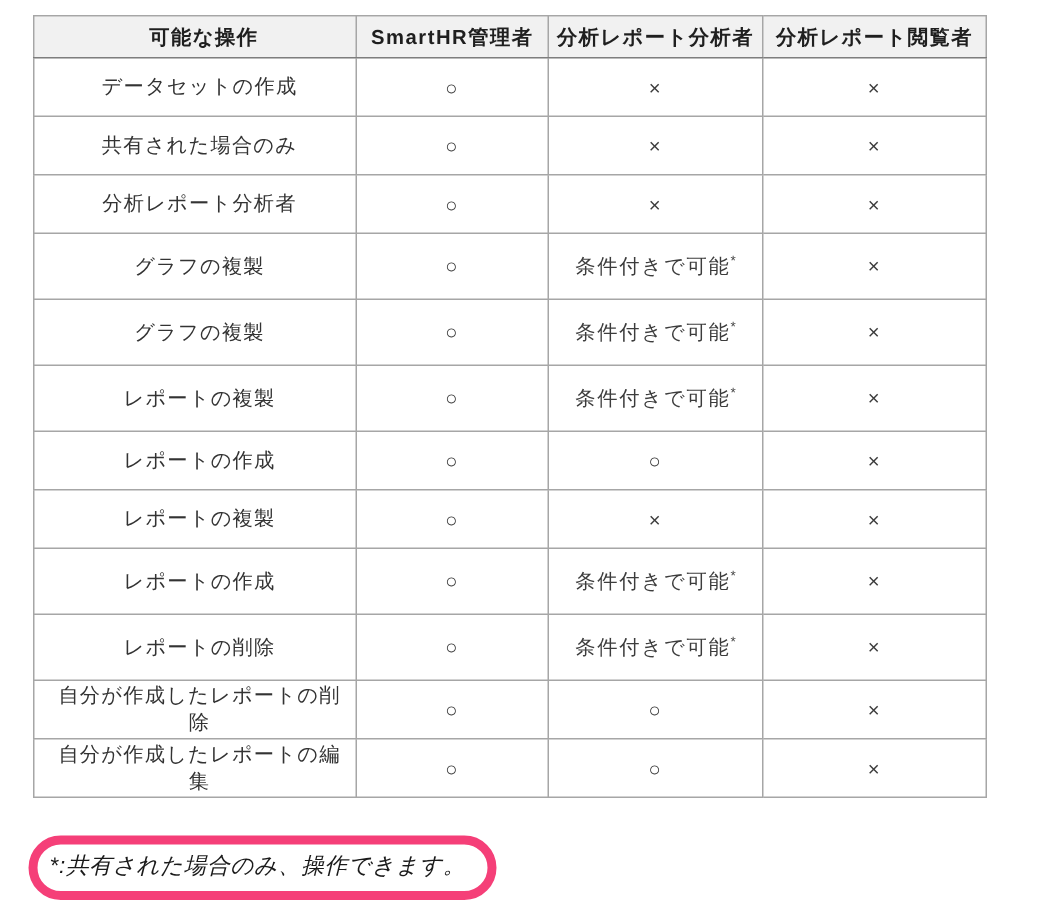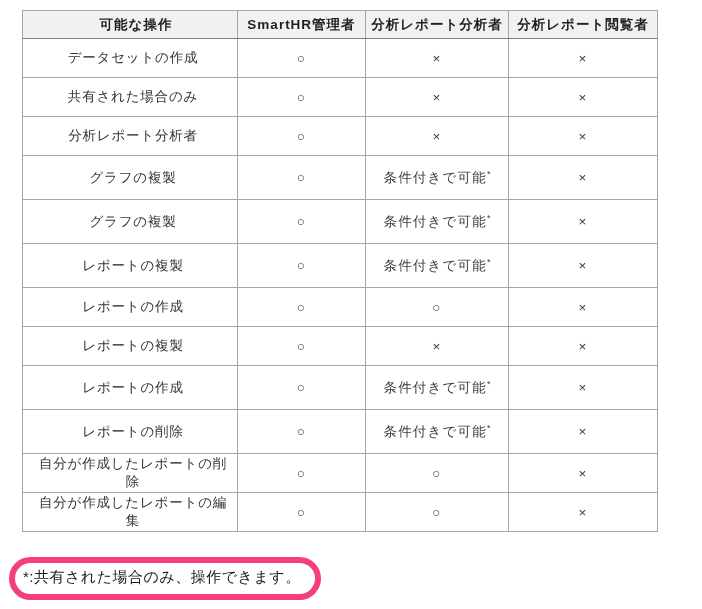--- a/index.html
+++ b/index.html
@@ -66,27 +66,28 @@
     padding: 0;
   }
   td.perm sup {
     font-size: 9px;
     letter-spacing: 0;
     vertical-align: super;
     line-height: 0;
   }
   .footnote-highlight {
     position: absolute;
-    left: 9px;
+    left: 19px;
     top: 557px;
     border: 6px solid var(--highlight);
     border-radius: 23px;
     padding: 5px 14px 7px 8px;
     background: transparent;
     display: inline-block;
+    font-style: italic;
   }
   .footnote-text {
     font-size: 15px;
     color: #1a1a1a;
     letter-spacing: 0.5px;
     white-space: nowrap;
   }
 </style>
 </head>
 <body>

